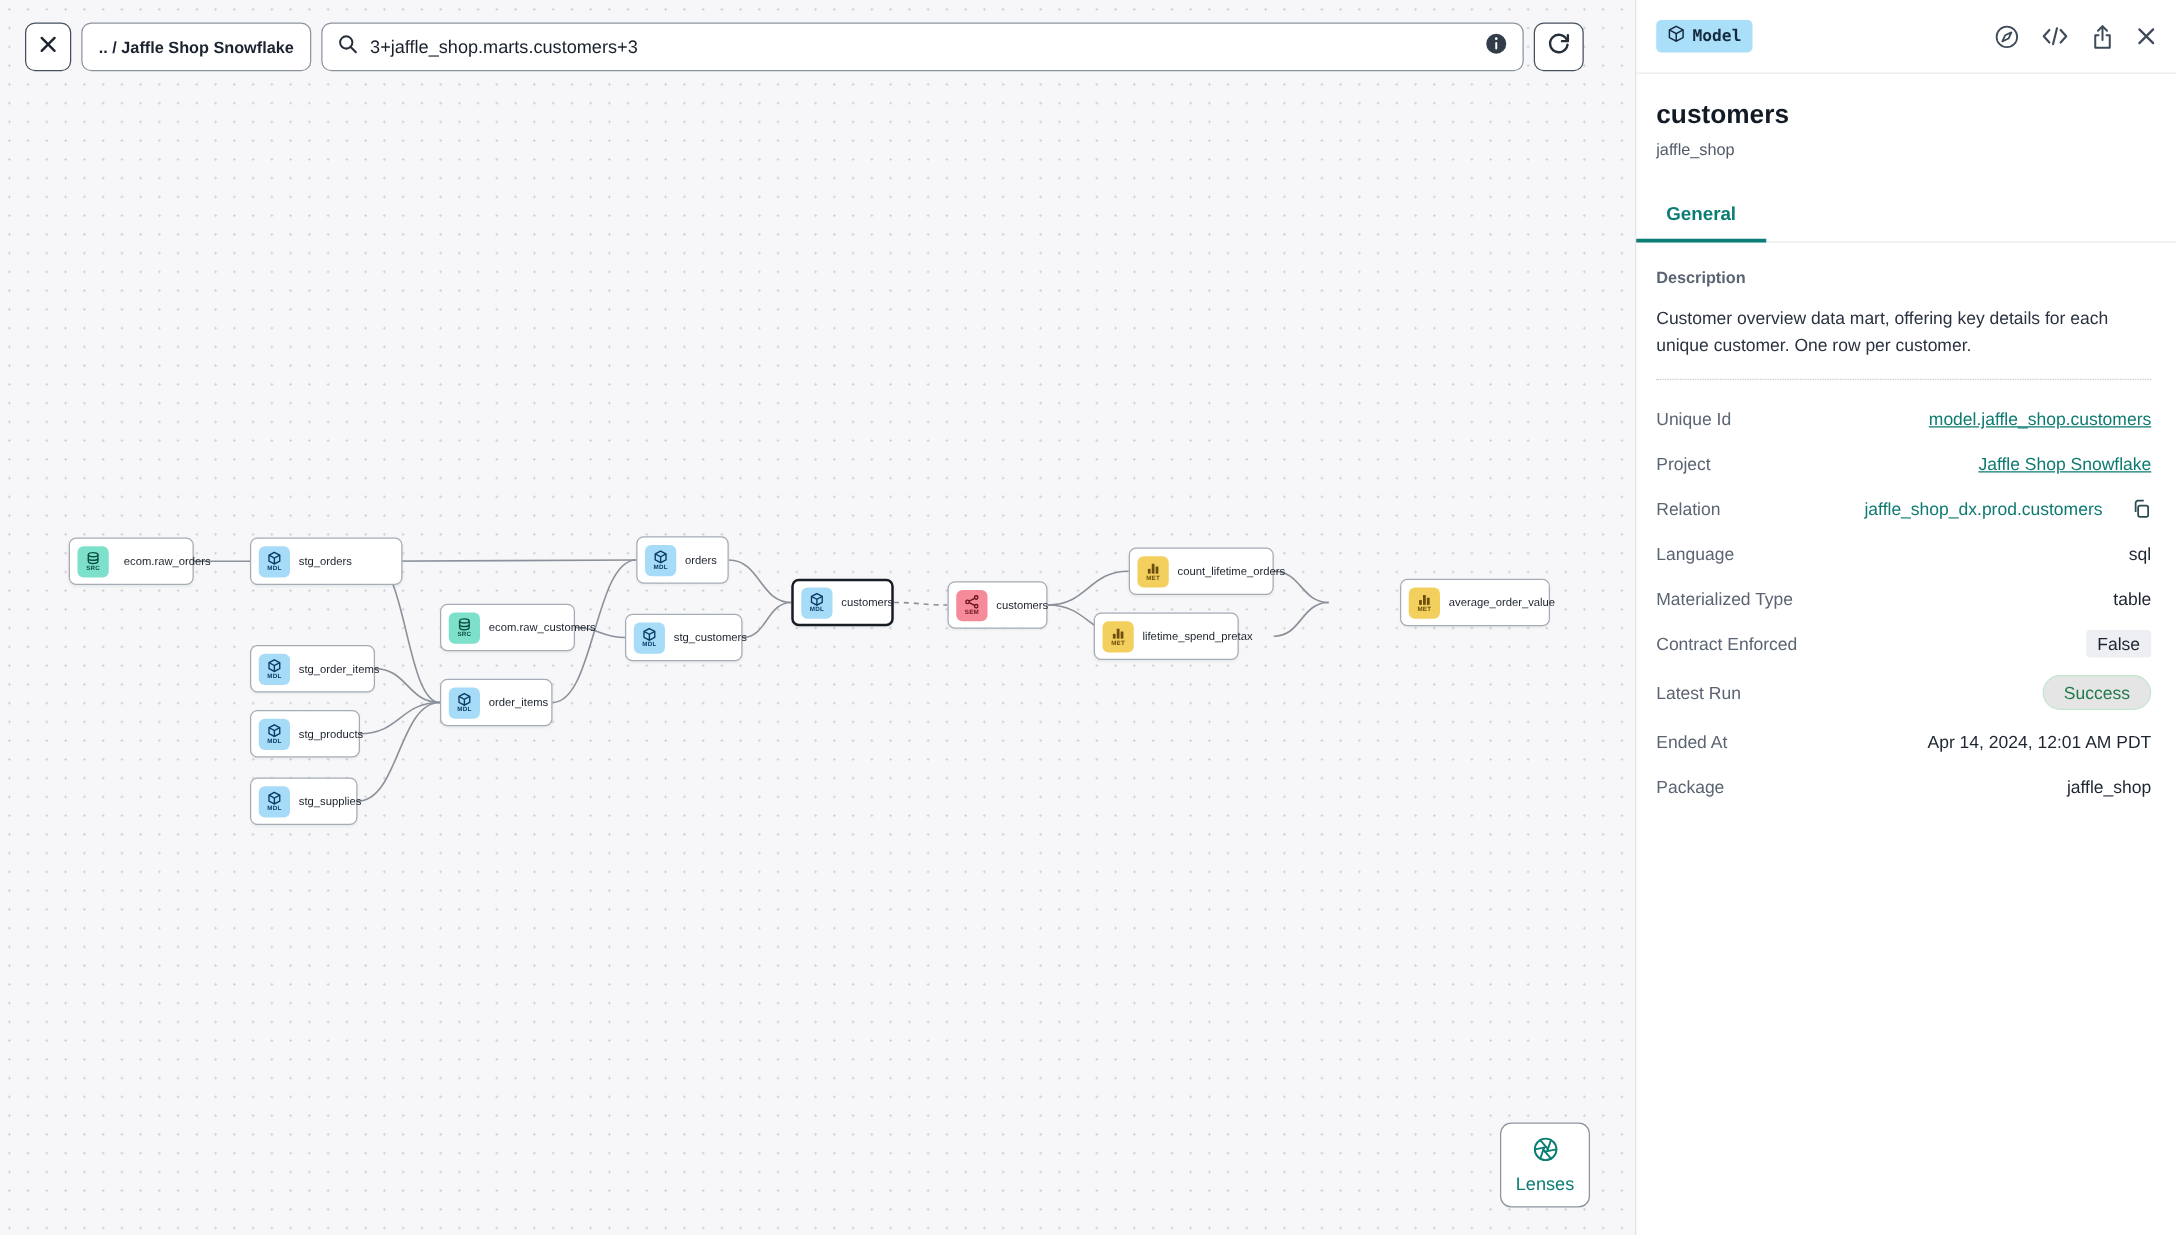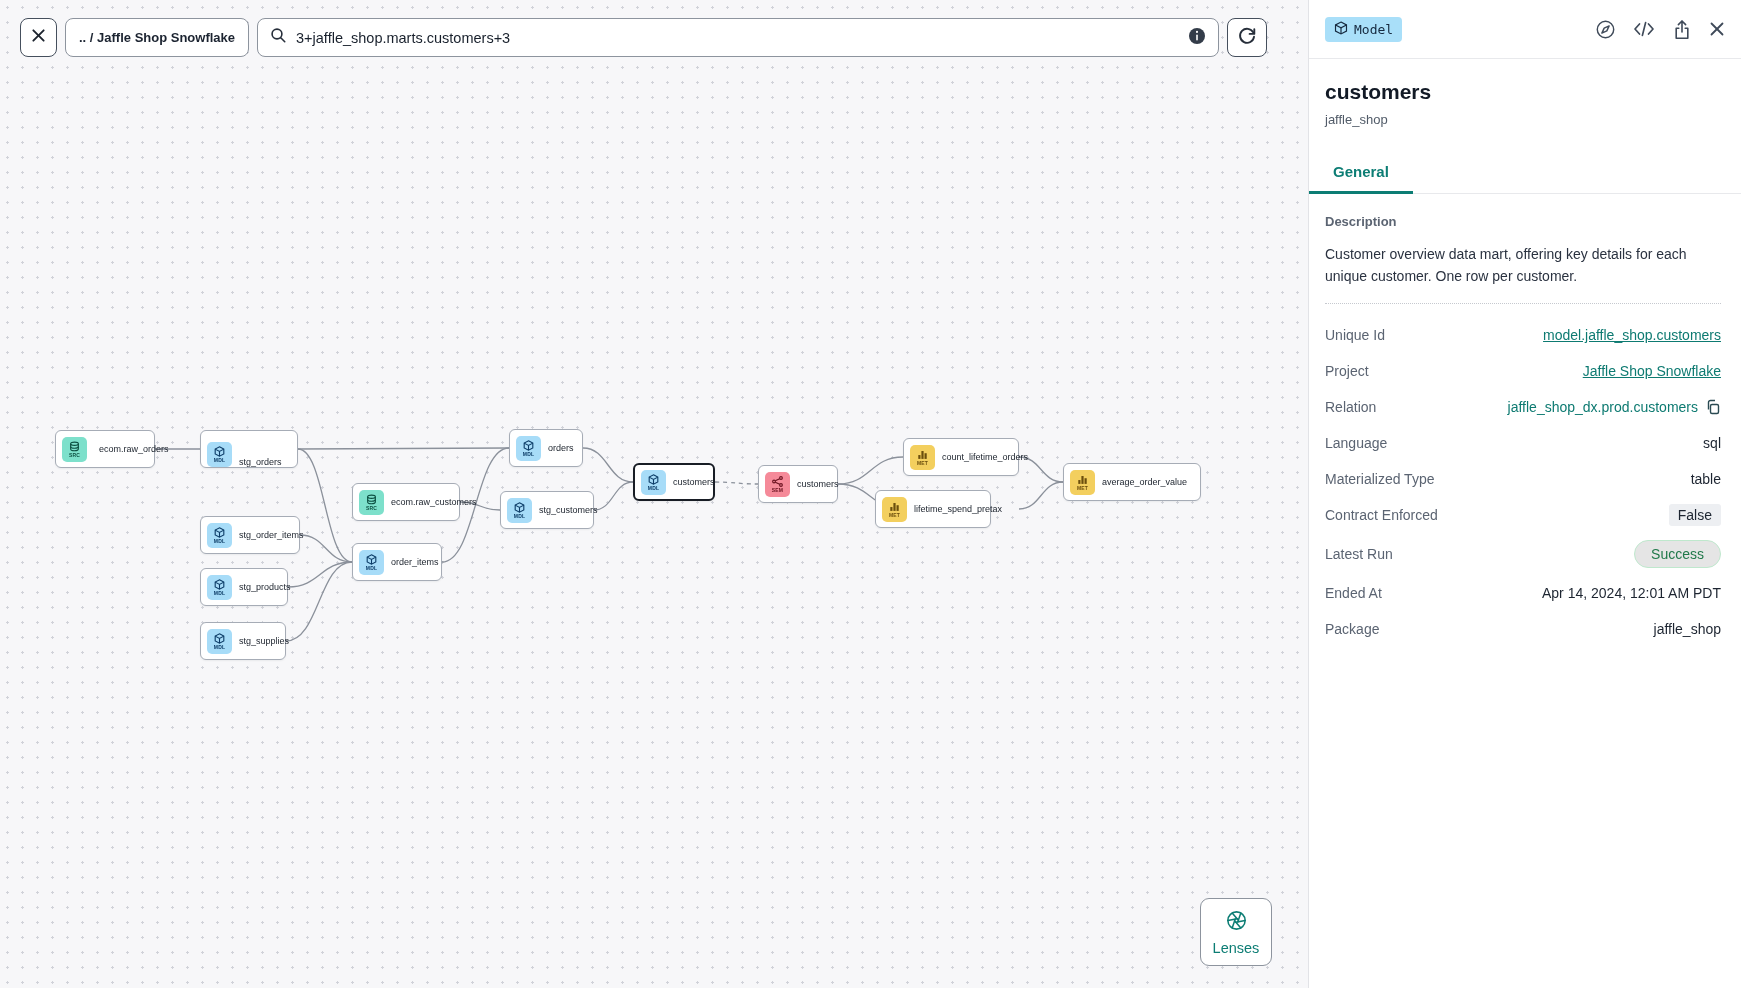--- a/index.html
+++ b/index.html
@@ -44,21 +44,21 @@
   
   .lenses { position:absolute; left:1200px; top:898px; width:72px; height:68px; background:#fff;
             border:1px solid #8d949e; border-radius:9px; display:flex; flex-direction:column;
             align-items:center; justify-content:center; gap:5px; cursor:pointer;
             color:#0c7d74; font-size:14.5px; }
 
   
   .panel { position:absolute; left:1308px; top:0; width:433px; height:988px; background:#fff;
            border-left:1px solid #e2e3e7; }
   .panel-header { height:59px; border-bottom:1px solid #e8e9ec; display:flex; align-items:center;
-                  justify-content:space-between; padding:0 16px; }
+                  justify-content:space-between; padding:0 16px;font-weight:bold; }
   .type-badge { background:#a9dff9; color:#15293f; border-radius:4px; padding:4px 9px;
                 display:inline-flex; align-items:center; gap:6px;
                 font-family:"DejaVu Sans Mono", monospace; font-size:13px; }
   .hdr-icons { display:flex; align-items:center; gap:17px; }
   .hdr-icons .icon-btn { cursor:pointer; display:flex; align-items:center; }
 
   .title-wrap { padding:21px 16px 0 16px; }
   .panel-title { font-size:21px; font-weight:700; color:#121a26; }
   .panel-subtitle { margin-top:8px; font-size:13px; color:#515b68; }
 
@@ -71,21 +71,21 @@
   .desc-text { margin-top:15px; font-size:14px; color:#2a3240; line-height:1.55; }
   .dotted-divider { border:none; border-top:1.5px dotted #c6c9cf; margin:16px 0 20px; }
 
   .field-row { display:flex; justify-content:space-between; align-items:center;
                margin-bottom:14px; min-height:22px; }
   .field-label { font-size:14px; color:#5b6472; flex:none; }
   .field-value { font-size:14px; text-align:right; }
   .field-value.plain { color:#1d2531; }
   .field-value.link { color:#0d7a71; text-decoration:underline; cursor:pointer; }
   .field-value.teal { color:#0d7a71; }
-  .value-wrap { display:flex; align-items:center; gap:7px; }
+  .value-wrap { display:flex; align-items:center; gap:23px; }
   .badge-false { background:#edeff2; color:#1d2531; font-size:14px; padding:3px 9px; border-radius:3px; }
   .badge-success { background:#e5e5e5; color:#20794a; font-size:14px; padding:5px 16px;
                    border-radius:999px; border:1px solid #bfe8cd; }
   .copy-btn { cursor:pointer; display:flex; align-items:center; }
 </style>
 </head>
 <body>
 
 <div class="app">
 
@@ -112,21 +112,21 @@
           <span class="node-icon src">
             <svg width="11" height="11" viewBox="0 0 12 12" fill="none" stroke="currentColor" stroke-width="1.2">
               <ellipse cx="6" cy="3" rx="4.2" ry="1.8"></ellipse>
               <path d="M1.8 3 V8.8 c0 1.05 1.9 1.9 4.2 1.9 s4.2 -0.85 4.2 -1.9 V3"></path>
               <path d="M1.8 6 c0 1.05 1.9 1.9 4.2 1.9 s4.2 -0.85 4.2 -1.9"></path>
             </svg>
             <span class="node-icon-label">SRC</span>
           </span>
           <span class="node-label">ecom.raw_orders</span>
         </div>
-        <div class="node" style="left: 200px; top: 430px; width: 98px; height: 38px; align-items: flex-end;">
+        <div class="node" style="left: 200px; top: 430px; width: 122px; height: 38px;">
           <span class="node-icon mdl">
             <svg width="11" height="11" viewBox="0 0 12 12" fill="none" stroke="currentColor" stroke-width="1.2">
               <path d="M6 0.9 L10.7 3.4 V8.6 L6 11.1 L1.3 8.6 V3.4 Z"></path>
               <path d="M1.3 3.4 L6 5.9 L10.7 3.4"></path>
               <path d="M6 5.9 V11.1"></path>
             </svg>
             <span class="node-icon-label">MDL</span>
           </span>
           <span class="node-label">stg_orders</span>
         </div>
@@ -245,21 +245,21 @@
           <span class="node-icon met">
             <svg width="11" height="11" viewBox="0 0 12 12" fill="currentColor">
               <rect x="1.4" y="6.6" width="2.4" height="4.2"></rect>
               <rect x="4.8" y="2.2" width="2.4" height="8.6"></rect>
               <rect x="8.2" y="4.6" width="2.4" height="6.2"></rect>
             </svg>
             <span class="node-icon-label">MET</span>
           </span>
           <span class="node-label">lifetime_spend_pretax</span>
         </div>
-        <div class="node" style="left: 1063px; top: 463px; width: 138px; height: 38px;">
+        <div class="node" style="left: 1120px; top: 463px; width: 120px; height: 38px;">
           <span class="node-icon met">
             <svg width="11" height="11" viewBox="0 0 12 12" fill="currentColor">
               <rect x="1.4" y="6.6" width="2.4" height="4.2"></rect>
               <rect x="4.8" y="2.2" width="2.4" height="8.6"></rect>
               <rect x="8.2" y="4.6" width="2.4" height="6.2"></rect>
             </svg>
             <span class="node-icon-label">MET</span>
           </span>
           <span class="node-label">average_order_value</span>
         </div>

